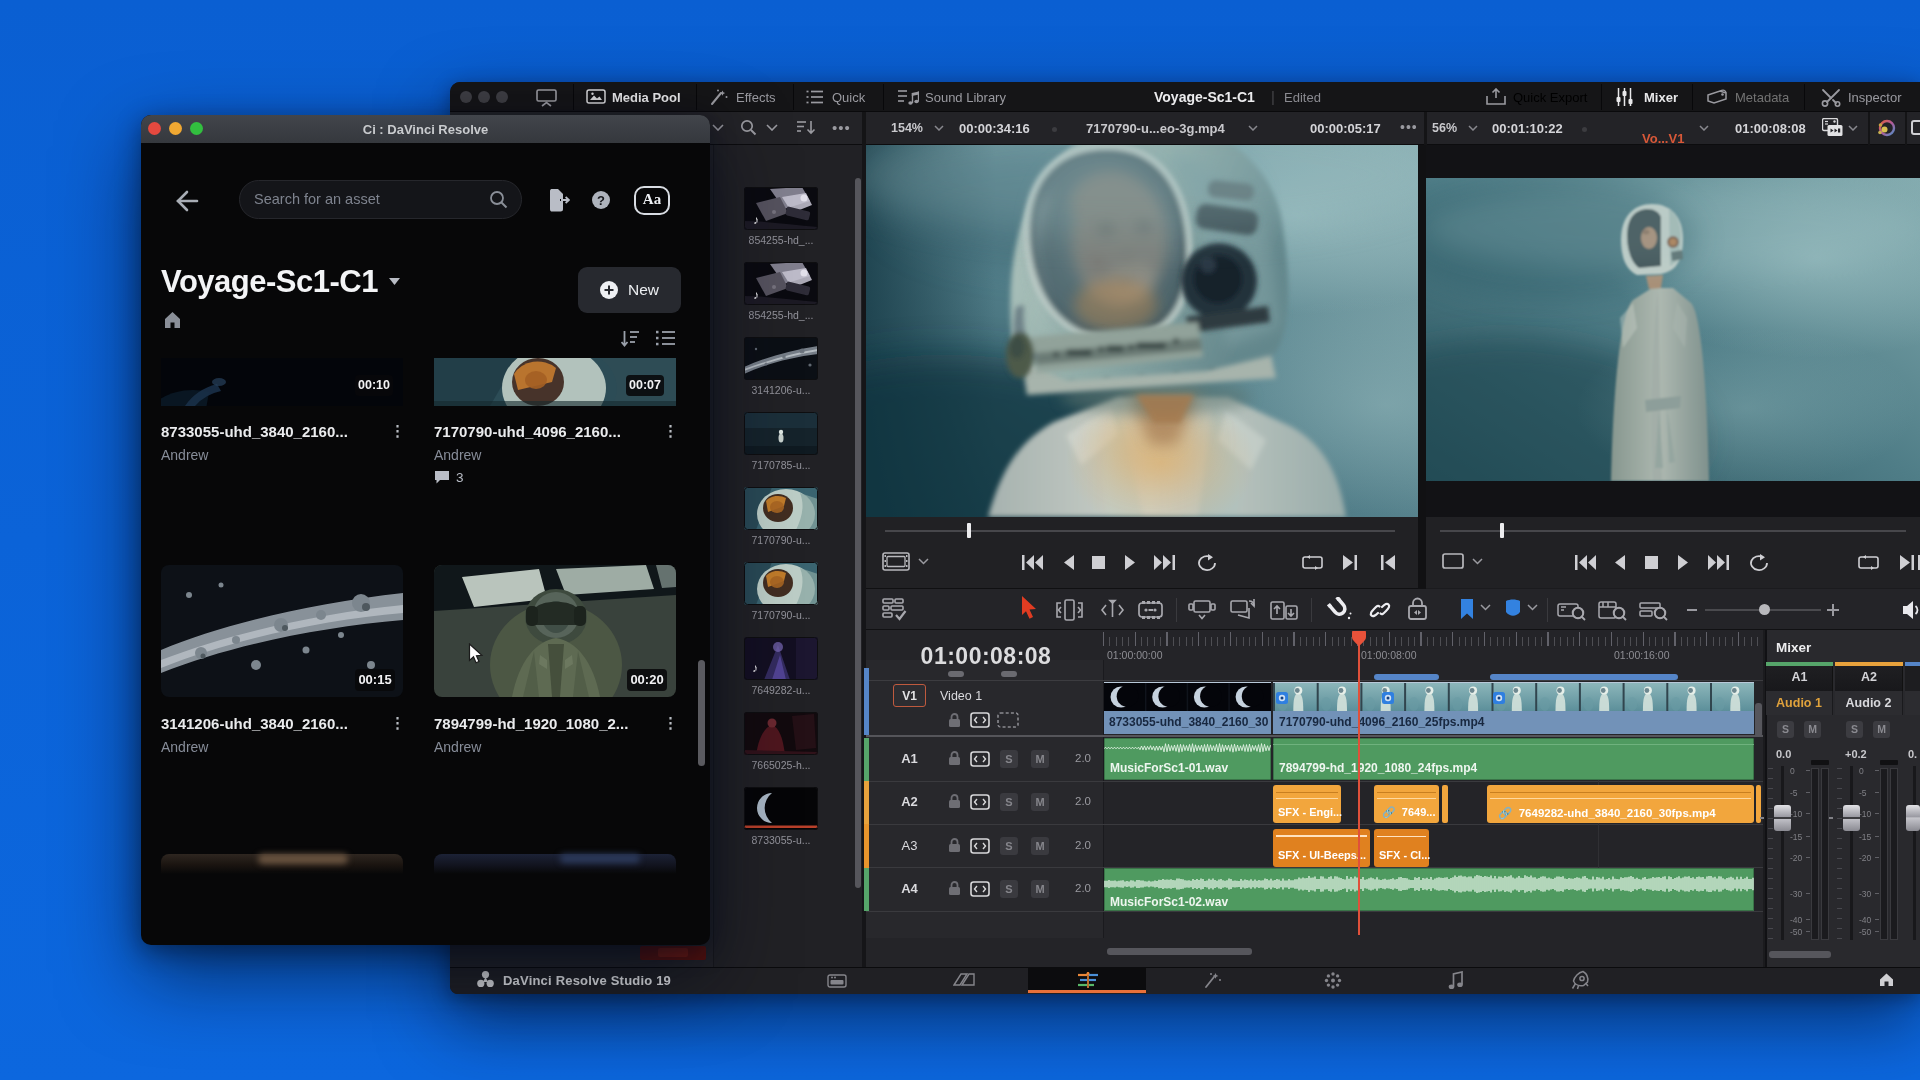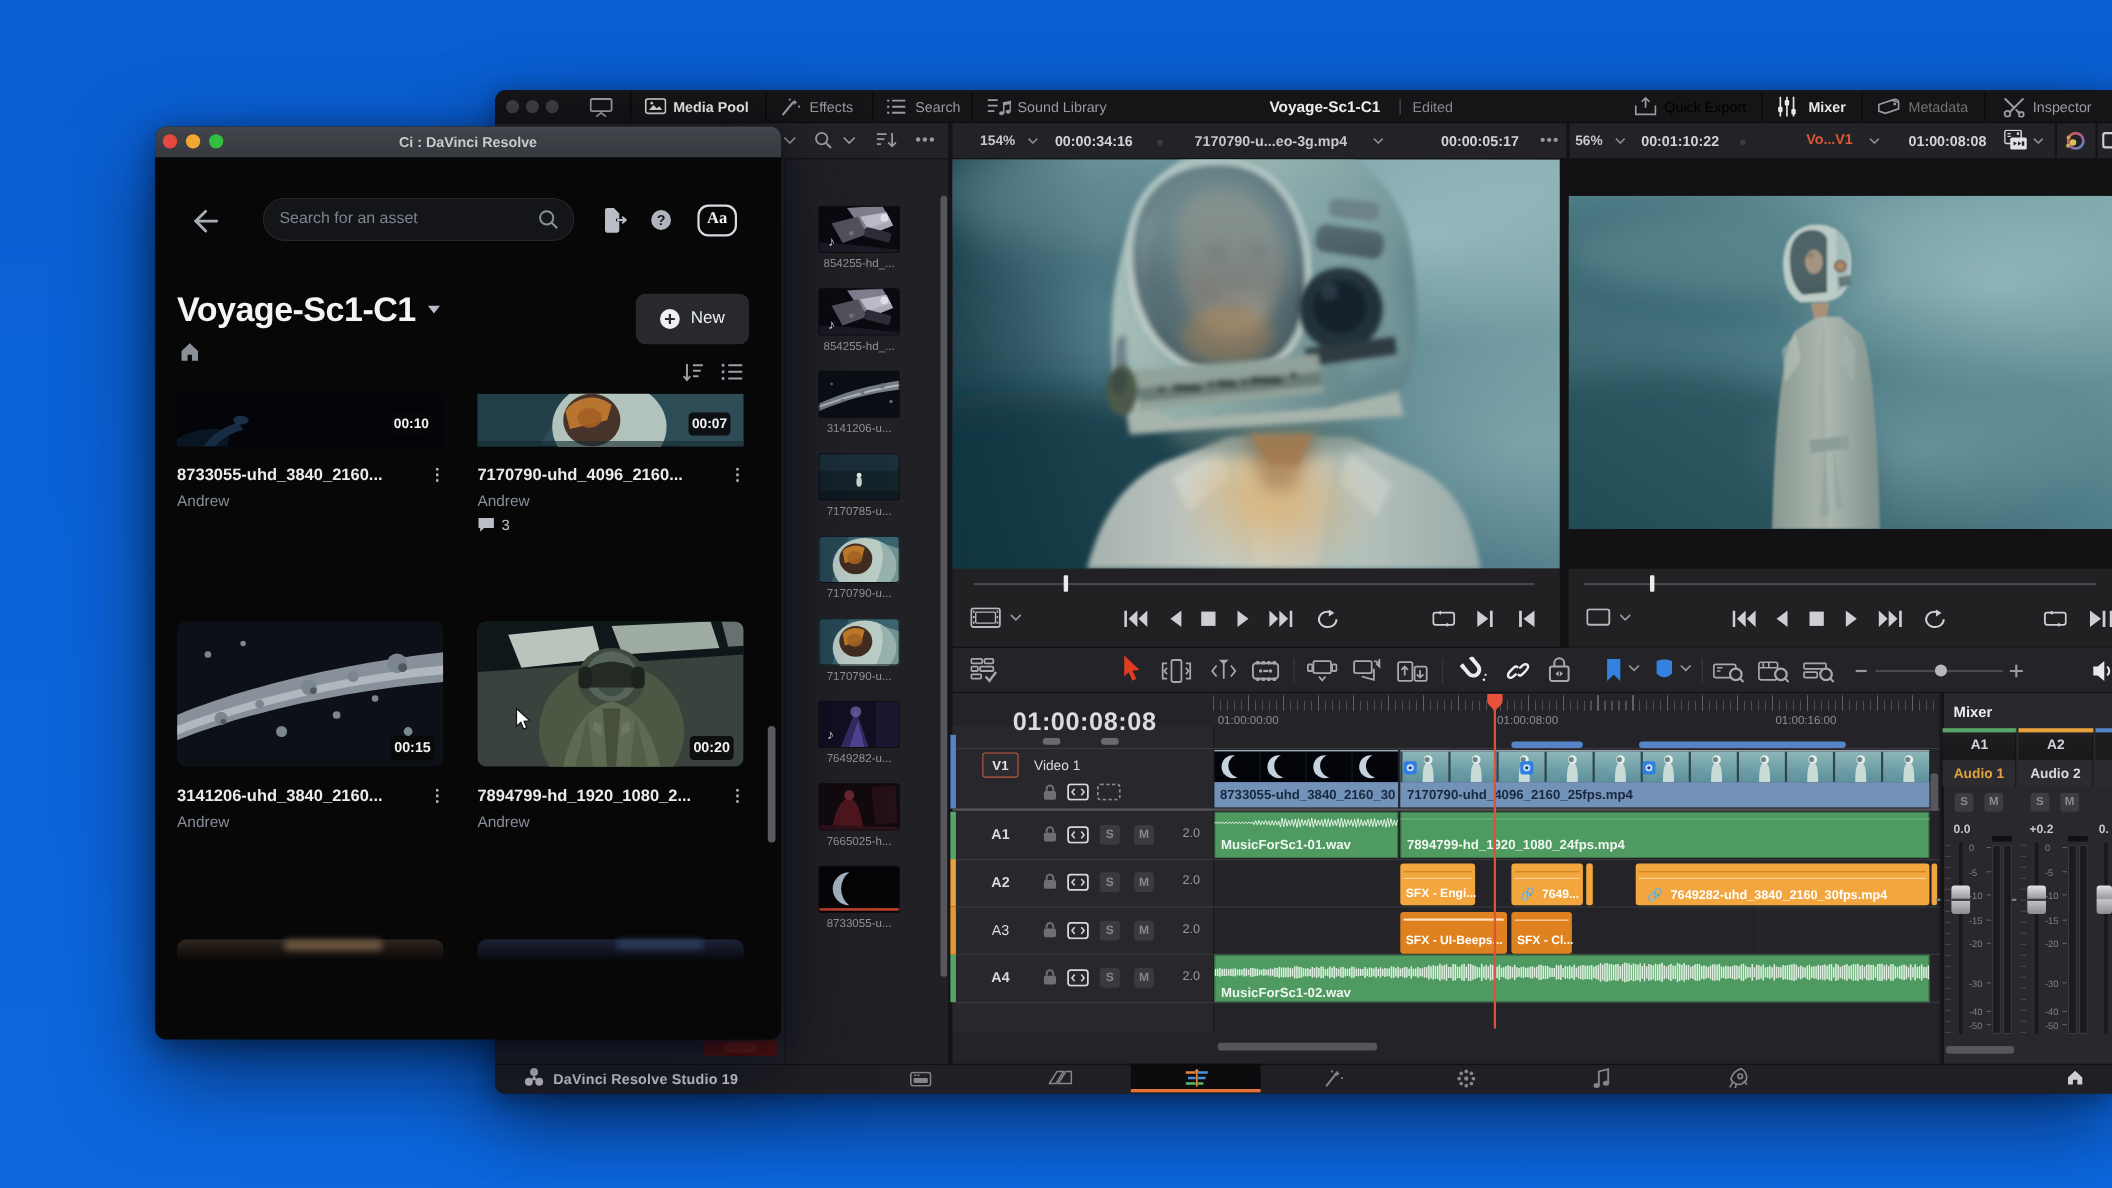--- a/index.html
+++ b/index.html
@@ -40,21 +40,21 @@
 <svg style="left:806px;top:90px" width="18" height="14" viewBox="0 0 18 14">
       <g stroke="#9a9aa0" stroke-width="1.7">
         <line x1="5" y1="1.5" x2="17" y2="1.5"></line>
         <line x1="5" y1="7" x2="17" y2="7"></line>
         <line x1="5" y1="12.5" x2="17" y2="12.5"></line>
         <line x1="0.5" y1="1.5" x2="2.5" y2="1.5"></line>
         <line x1="0.5" y1="7" x2="2.5" y2="7"></line>
         <line x1="0.5" y1="12.5" x2="2.5" y2="12.5"></line>
       </g>
     </svg>
-<div class="tx" style="left:832px;top:90px;font-size:13px;color:#9a9aa0">Search</div>
+<div class="tx" style="left:832px;top:90px;font-size:13px;color:#9a9aa0">Quick</div>
 <svg style="left:897px;top:88px" width="22" height="18" viewBox="0 0 22 18">
       <g stroke="#9a9aa0" stroke-width="1.6" fill="none">
         <line x1="1" y1="3" x2="10" y2="3"></line>
         <line x1="1" y1="8" x2="10" y2="8"></line>
         <line x1="1" y1="13" x2="7" y2="13"></line>
       </g>
       <g fill="#9a9aa0">
         <ellipse cx="13.5" cy="15" rx="2.2" ry="1.8"></ellipse>
         <ellipse cx="19.5" cy="13.5" rx="2.2" ry="1.8"></ellipse>
         <rect x="14.8" y="5" width="1.4" height="10"></rect>
@@ -137,21 +137,21 @@
     </svg>
 <div class="tx" style="left:1310px;top:121px;font-size:13px;font-weight:bold;color:#d4d4d8">00:00:05:17</div>
 <div class="tx" style="left:1400px;top:119px;font-size:14px;color:#9a9aa0;letter-spacing:1px">•••</div>
 <div class="ab" style="left:1424px;top:112px;width:3px;height:33px;background:#141416"></div>
 <div class="tx" style="left:1432px;top:121px;font-size:12.5px;font-weight:bold;color:#c8c8cc">56%</div>
 <svg style="left:1468px;top:125px" width="10" height="6" viewBox="0 0 10 6">
       <path d="M1 1 L5 5 L9 1" fill="none" stroke="#88888e" stroke-width="1.5"></path>
     </svg>
 <div class="tx" style="left:1492px;top:121px;font-size:13px;font-weight:bold;color:#d4d4d8">00:01:10:22</div>
 <div class="ab" style="left:1582px;top:127px;width:5px;height:5px;border-radius:50%;background:#3c3c40"></div>
-<div class="tx" style="left:1642px;top:119px;font-size:13px;font-weight:bold;color:#d85838">Vo...V1</div>
+<div class="tx" style="left:1642px;top:131px;font-size:13px;font-weight:bold;color:#d85838">Vo...V1</div>
 <svg style="left:1699px;top:125px" width="10" height="6" viewBox="0 0 10 6">
       <path d="M1 1 L5 5 L9 1" fill="none" stroke="#88888e" stroke-width="1.5"></path>
     </svg>
 <div class="tx" style="left:1735px;top:121px;font-size:13px;font-weight:bold;color:#d4d4d8">01:00:08:08</div>
 <svg style="left:1822px;top:118px" width="22" height="19" viewBox="0 0 22 19">
       <rect x="0.5" y="0.5" width="15" height="12" rx="1.5" fill="none" stroke="#d8d8da" stroke-width="1.4"></rect>
       <line x1="3" y1="3.5" x2="6" y2="3.5" stroke="#d8d8da" stroke-width="1.2"></line>
       <line x1="3" y1="6" x2="6" y2="6" stroke="#d8d8da" stroke-width="1.2"></line>
       <circle cx="12.5" cy="3.5" r="1.2" fill="#d8d8da"></circle>
       <rect x="5.5" y="7" width="15" height="11" rx="1.5" fill="#e2e2e4"></rect>

